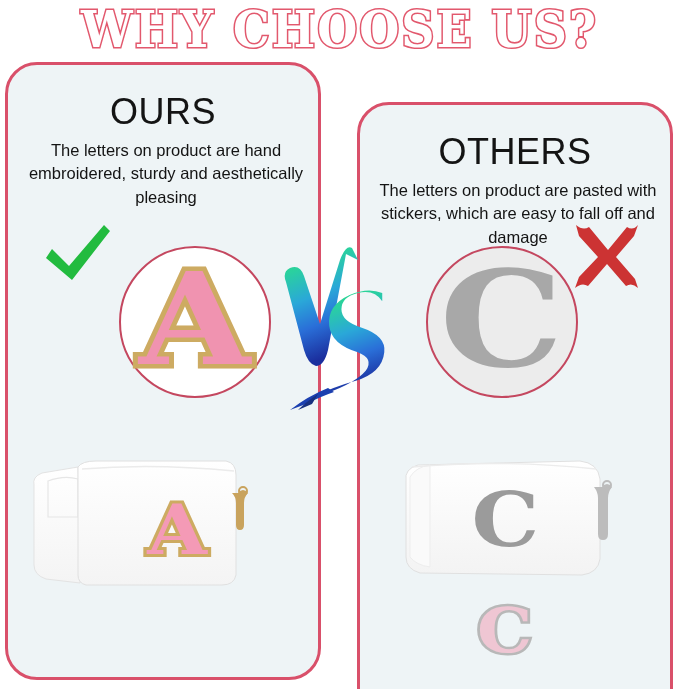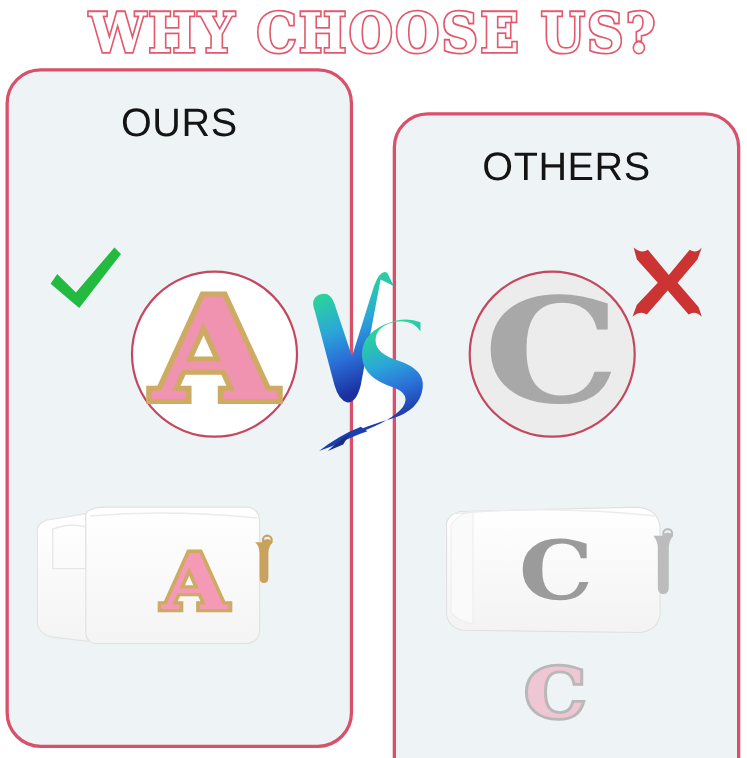--- a/index.html
+++ b/index.html
@@ -195,27 +195,29 @@
 <body>
 
 <div class="title-wrap">
   <div class="title-text">WHY CHOOSE US?</div>
 </div>
 
 <div class="panel panel-left">
 
   <div class="panel-heading">OURS</div>
 
+  <div class="panel-desc">The letters on product are hand embroidered, sturdy and aesthetically pleasing</div>
 
 </div>
 
 <div class="panel panel-right">
 
   <div class="panel-heading">OTHERS</div>
 
+  <div class="panel-desc">The letters on product are pasted with stickers, which are easy to fall off and damage</div>
 
 </div>
 
 <svg class="verdict-mark mark-check" viewBox="0 0 72 72">
   <path d="M4 36 L10 27 L27 44 L62 3 L68 9 L30 58 Z" fill="#22bb3f"></path>
 </svg>
 
 <svg class="verdict-mark mark-cross" viewBox="0 0 72 72">
   <path d="M6 5 Q13 11 19 7 L38 30 L57 7 Q63 11 68 5 L64 16 L46 37 L65 59 L68 68 Q62 62 56 66 L37 44 L18 66 Q12 62 5 68 L9 57 L28 37 L9 16 Z" fill="#cc3333"></path>
 </svg>

